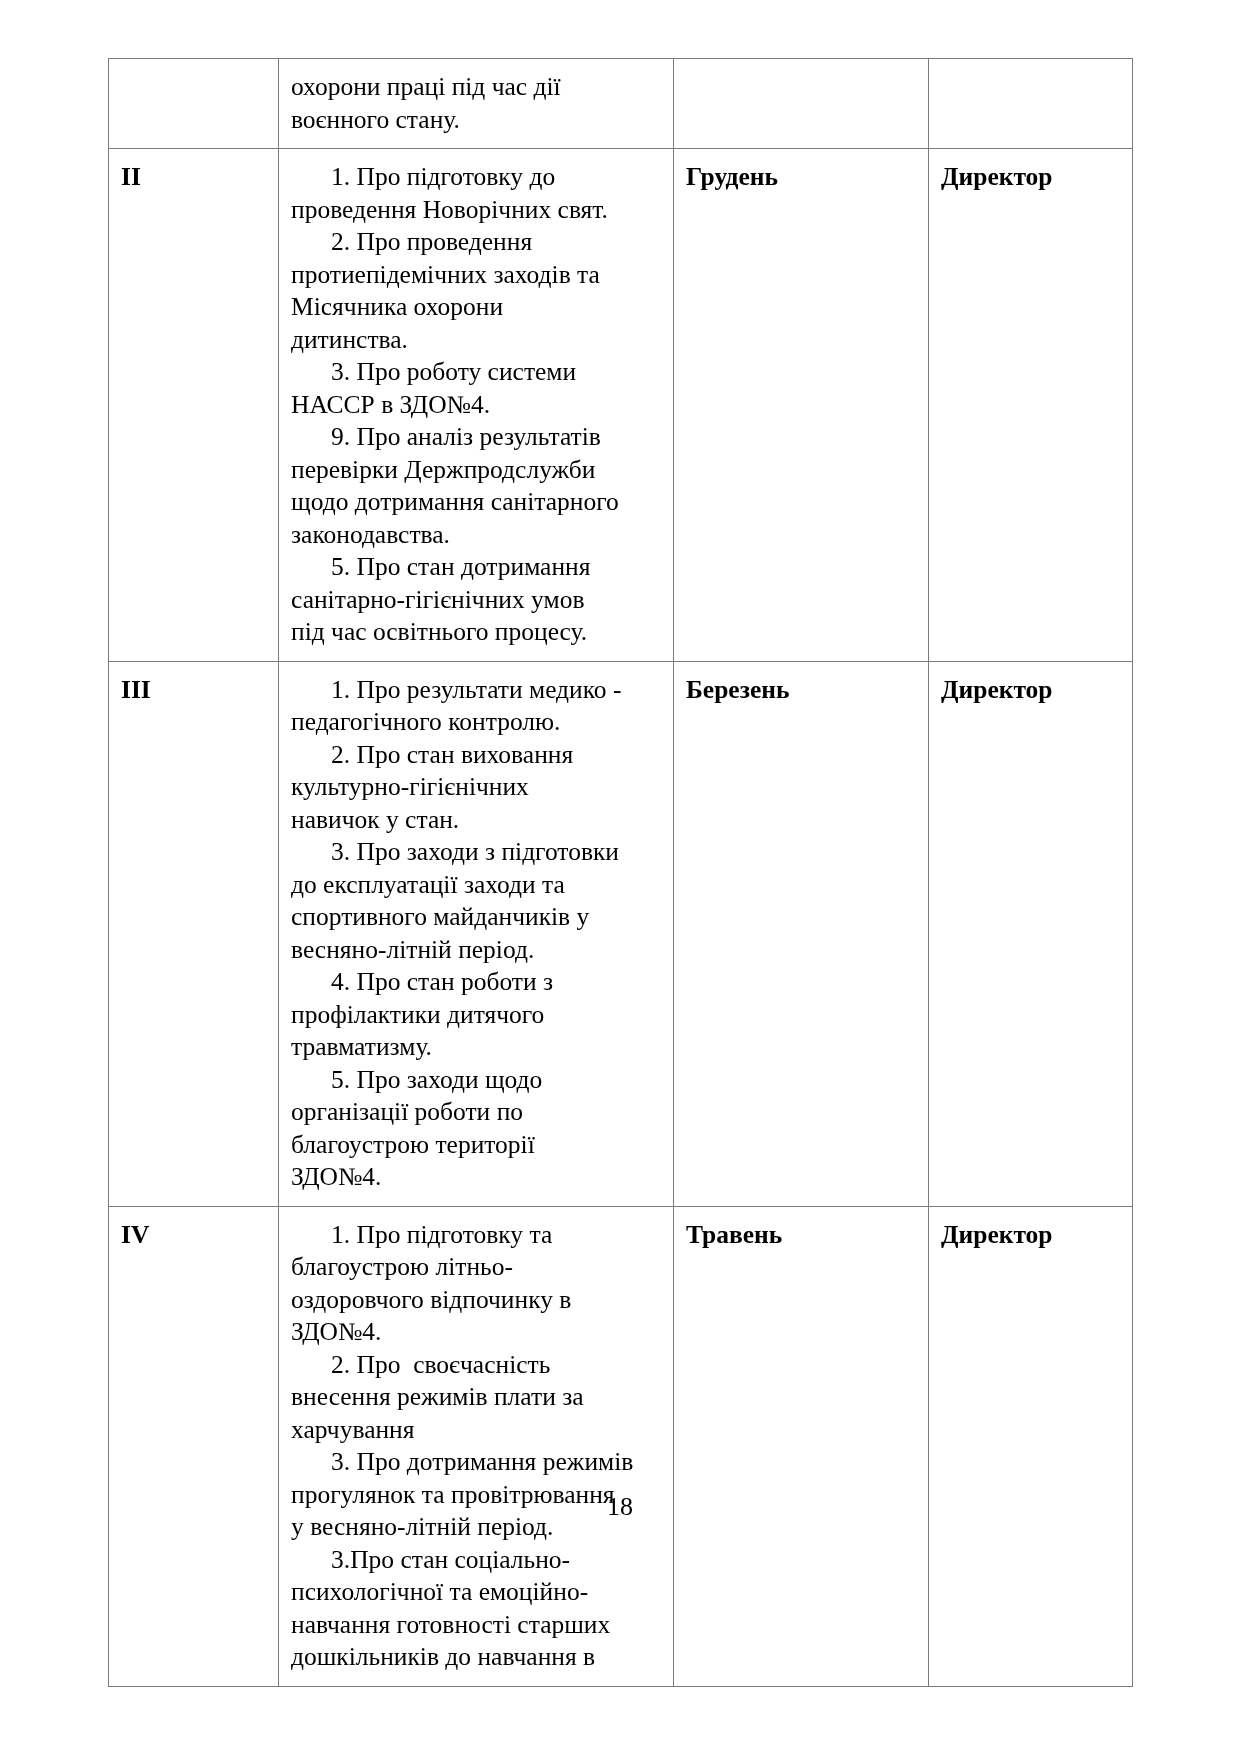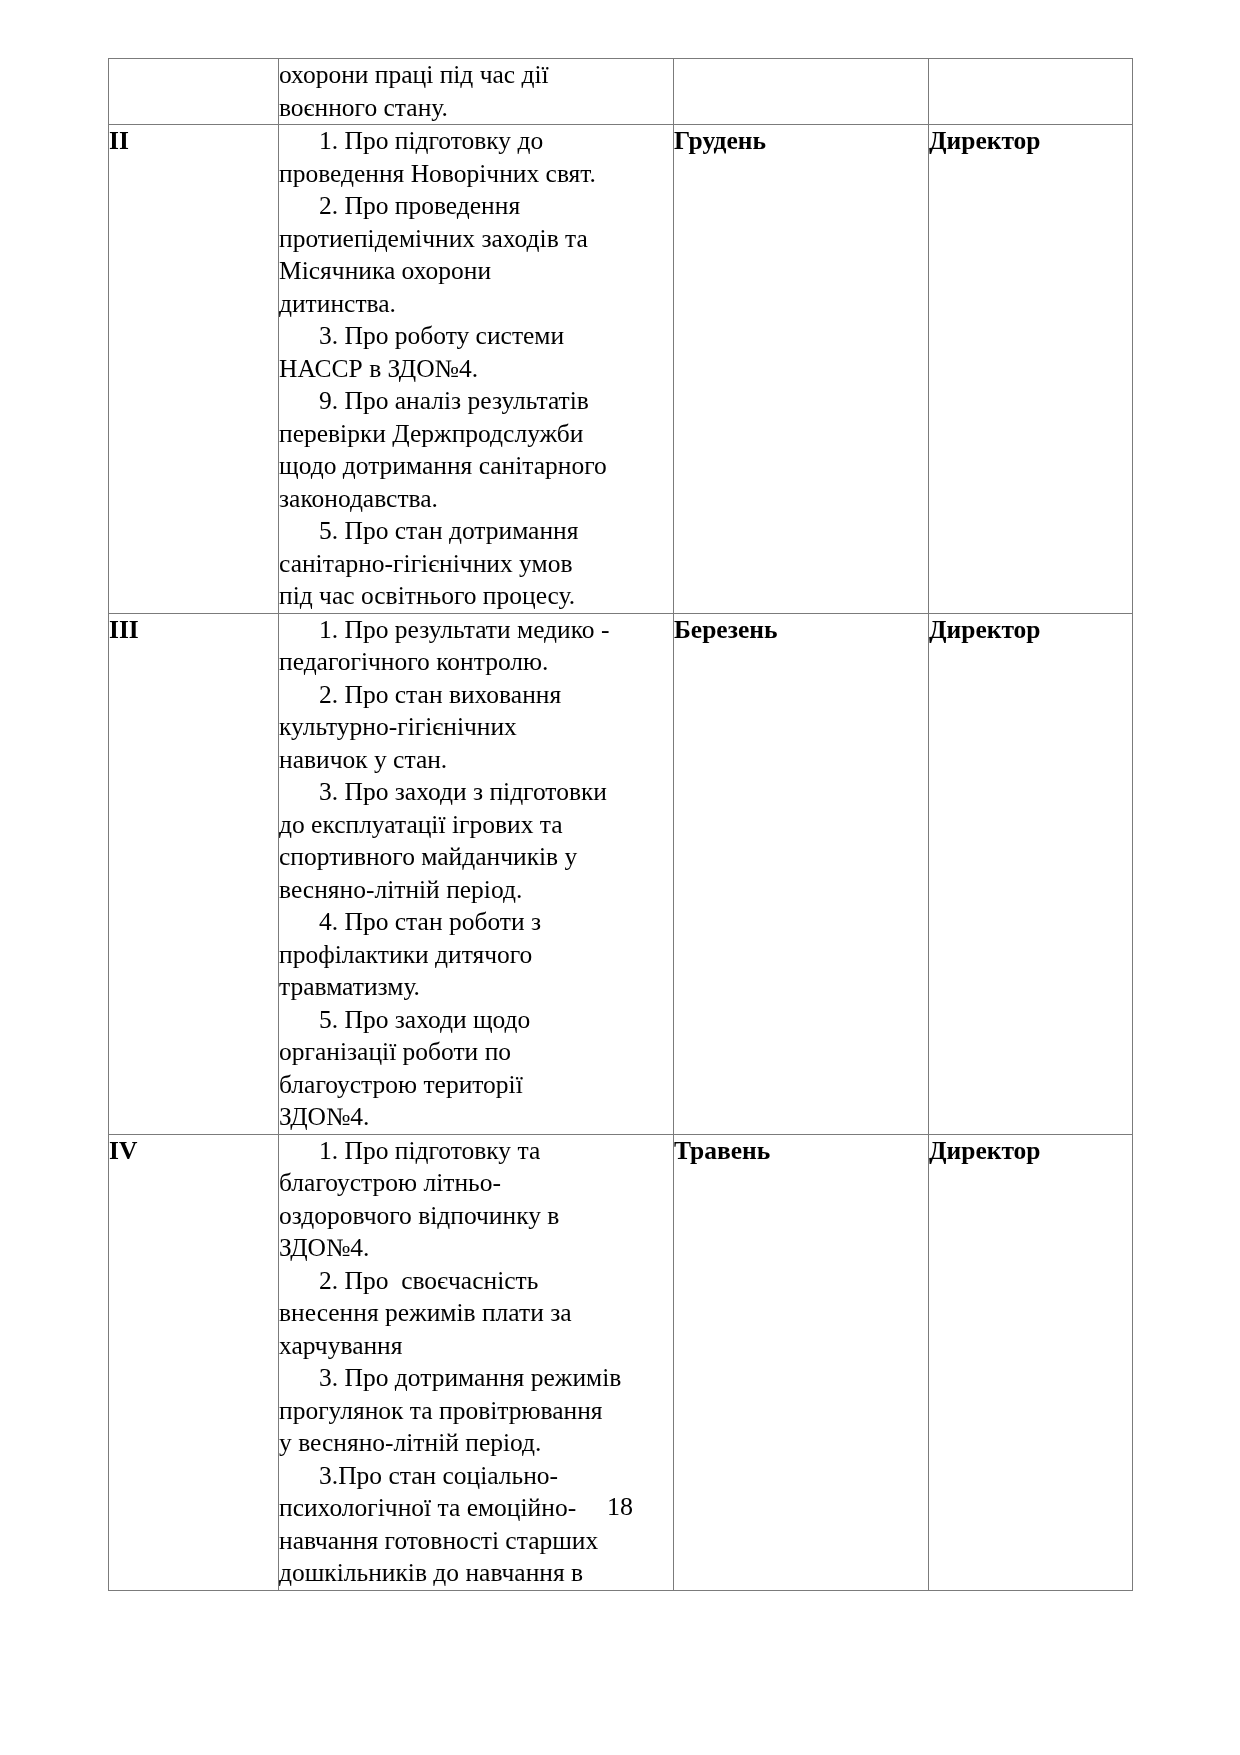--- a/index.html
+++ b/index.html
@@ -28,21 +28,21 @@
   table.plan-table {
     border-collapse: collapse;
     width: 1024px;
     table-layout: fixed;
     margin: 0;
   }
 
   table.plan-table td {
     border: 1px solid #7b7b7b;
     vertical-align: top;
-    padding: 0;
+    padding: 12px;
     font-size: 25.5px;
     line-height: 1.275;
   }
 
   
   col.c-roman    { width: 170px; }
   col.c-content  { width: 395px; }
   col.c-month    { width: 255px; }
   col.c-person   { width: 204px; }
 
@@ -150,21 +150,21 @@
         <td class="cell-roman">
           <span>III</span>
         </td>
         <td class="cell-content">
           <p class="line indent">1. Про результати медико -</p>
           <p class="line">педагогічного контролю.</p>
           <p class="line indent">2. Про стан виховання</p>
           <p class="line">культурно-гігієнічних</p>
           <p class="line">навичок у стан.</p>
           <p class="line indent">3. Про заходи з підготовки</p>
-          <p class="line">до експлуатації ігрових та</p>
+          <p class="line">до експлуатації заходи та</p>
           <p class="line">спортивного майданчиків у</p>
           <p class="line">весняно-літній період.</p>
           <p class="line indent">4. Про стан роботи з</p>
           <p class="line">профілактики дитячого</p>
           <p class="line">травматизму.</p>
           <p class="line indent">5. Про заходи щодо</p>
           <p class="line">організації роботи по</p>
           <p class="line">благоустрою території</p>
           <p class="line">ЗДО№4.</p>
         </td>

